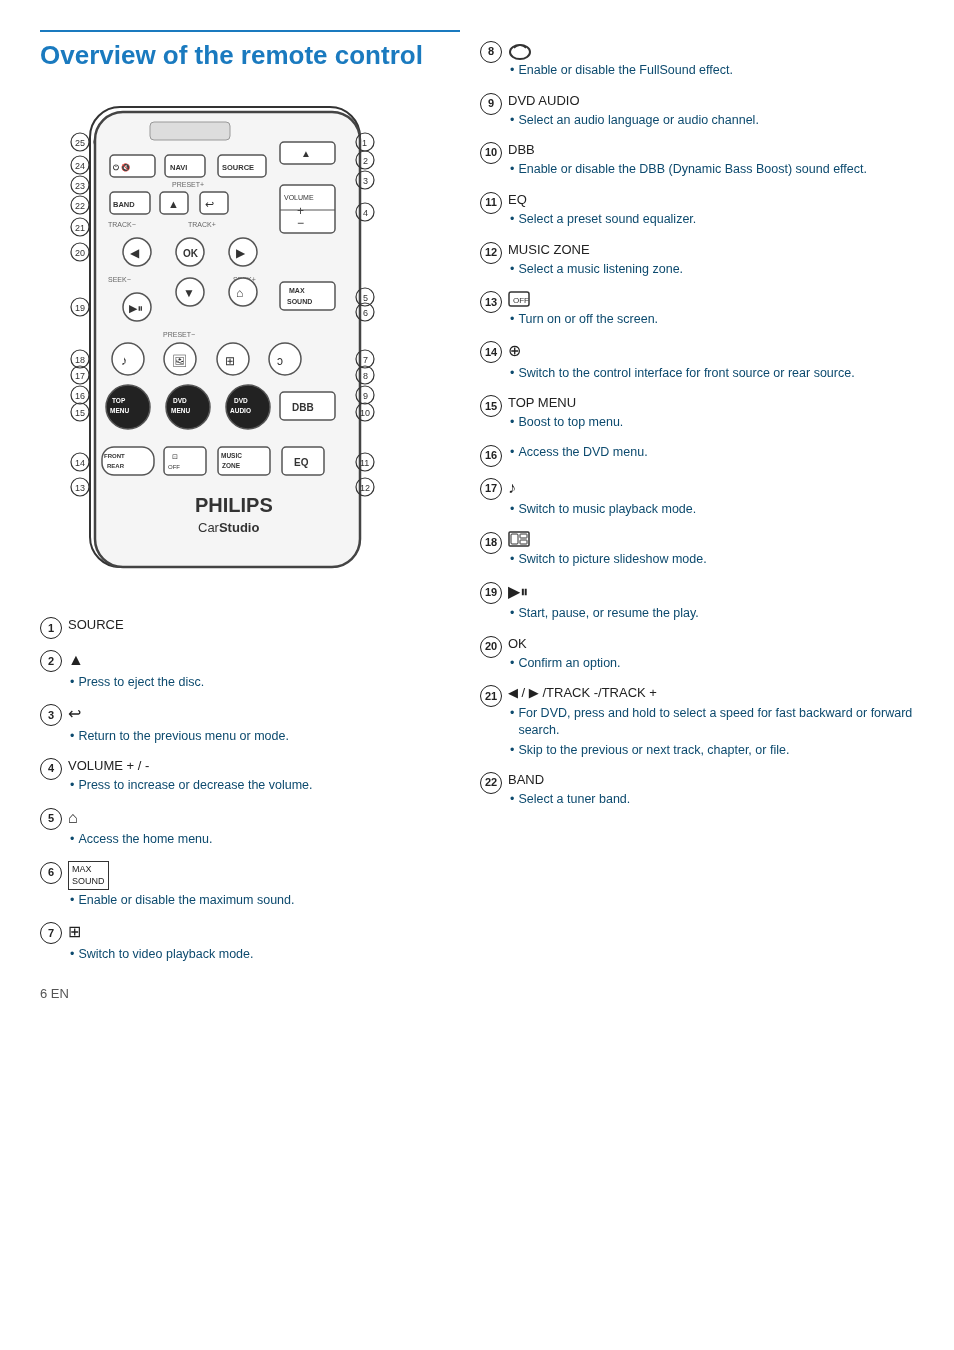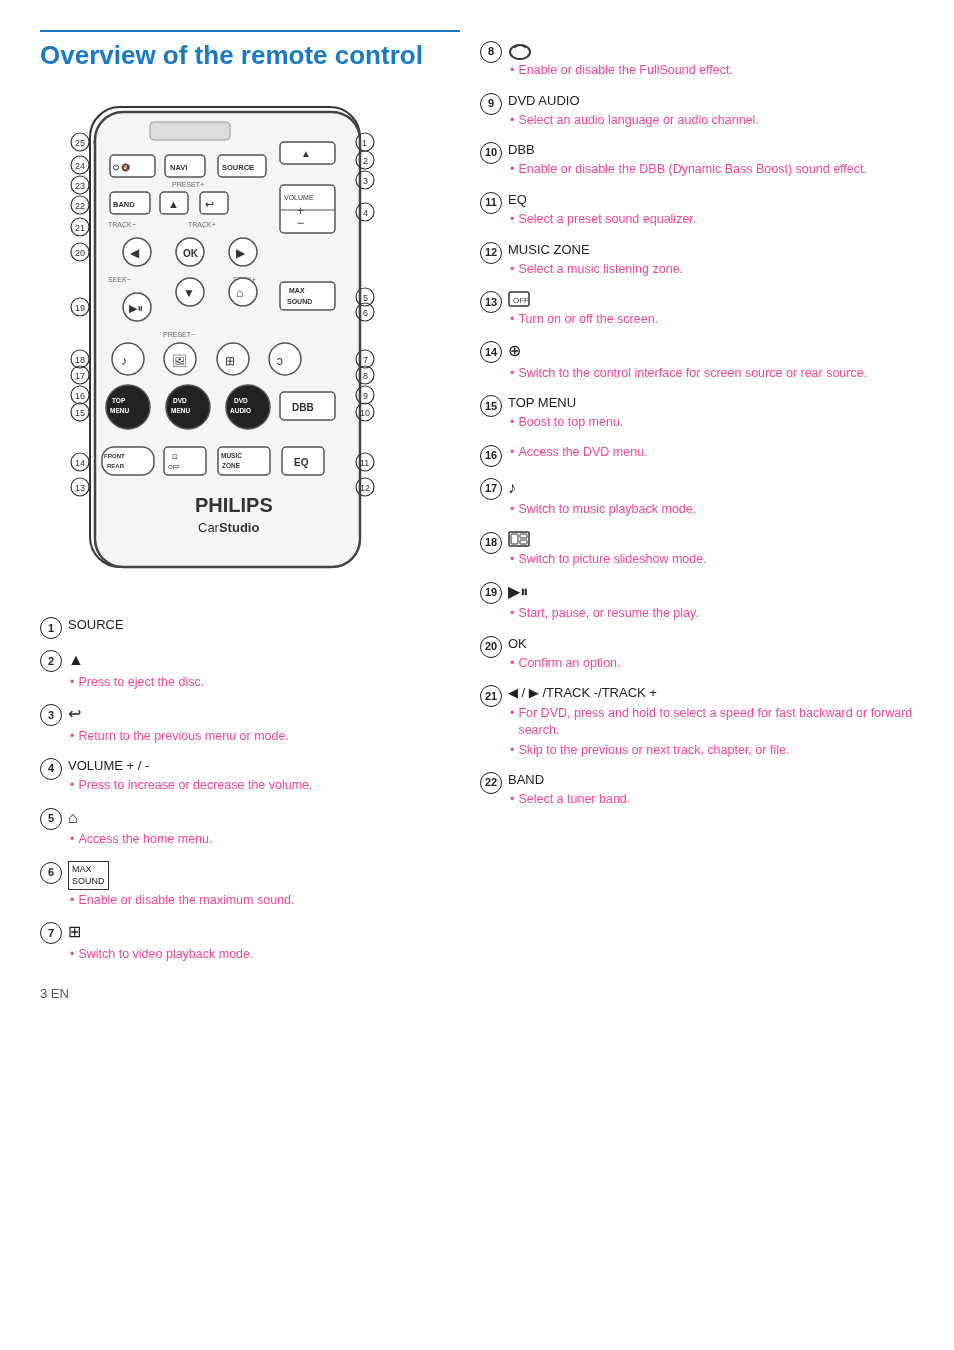--- a/index.html
+++ b/index.html
@@ -71,21 +71,21 @@
       margin-bottom: 2px;
     }
     .desc-title.symbol {
       font-size: 16px;
     }
     .desc-bullet {
       display: flex;
       align-items: flex-start;
       gap: 4px;
       font-size: 12.5px;
-      color: #ec4899;
+      color: #0c4a6e;
       margin-left: 2px;
       margin-bottom: 2px;
     }
     .desc-bullet::before {
       content: "•";
       flex-shrink: 0;
       margin-top: 0px;
     }
     .page-footer {
       margin-top: 20px;
@@ -353,21 +353,21 @@
 
       <div class="desc-item">
         <span class="desc-num">7</span>
         <div class="desc-content">
           <div class="desc-title symbol">⊞</div>
           <div class="desc-bullet">Switch to video playback mode.</div>
         </div>
       </div>
     </div>
 
-    <div class="page-footer">3    EN</div>
+    <div class="page-footer">6    EN</div>
   </div>
 
   <div class="right-col">
     <div style="margin-top: 10px;">
 
       <div class="desc-item">
         <span class="desc-num">8</span>
         <div class="desc-content">
           <div class="desc-title">
             <svg width="24" height="20" viewBox="0 0 24 20" style="vertical-align:middle">
@@ -421,21 +421,21 @@
             </svg>
           </div>
           <div class="desc-bullet">Turn on or off the screen.</div>
         </div>
       </div>
 
       <div class="desc-item">
         <span class="desc-num">14</span>
         <div class="desc-content">
           <div class="desc-title" style="font-size:16px;">⊕</div>
-          <div class="desc-bullet">Switch to the control interface for screen source or rear source.</div>
+          <div class="desc-bullet">Switch to the control interface for front source or rear source.</div>
         </div>
       </div>
 
       <div class="desc-item">
         <span class="desc-num">15</span>
         <div class="desc-content">
           <div class="desc-title">TOP MENU</div>
           <div class="desc-bullet">Boost to top menu.</div>
         </div>
       </div>

